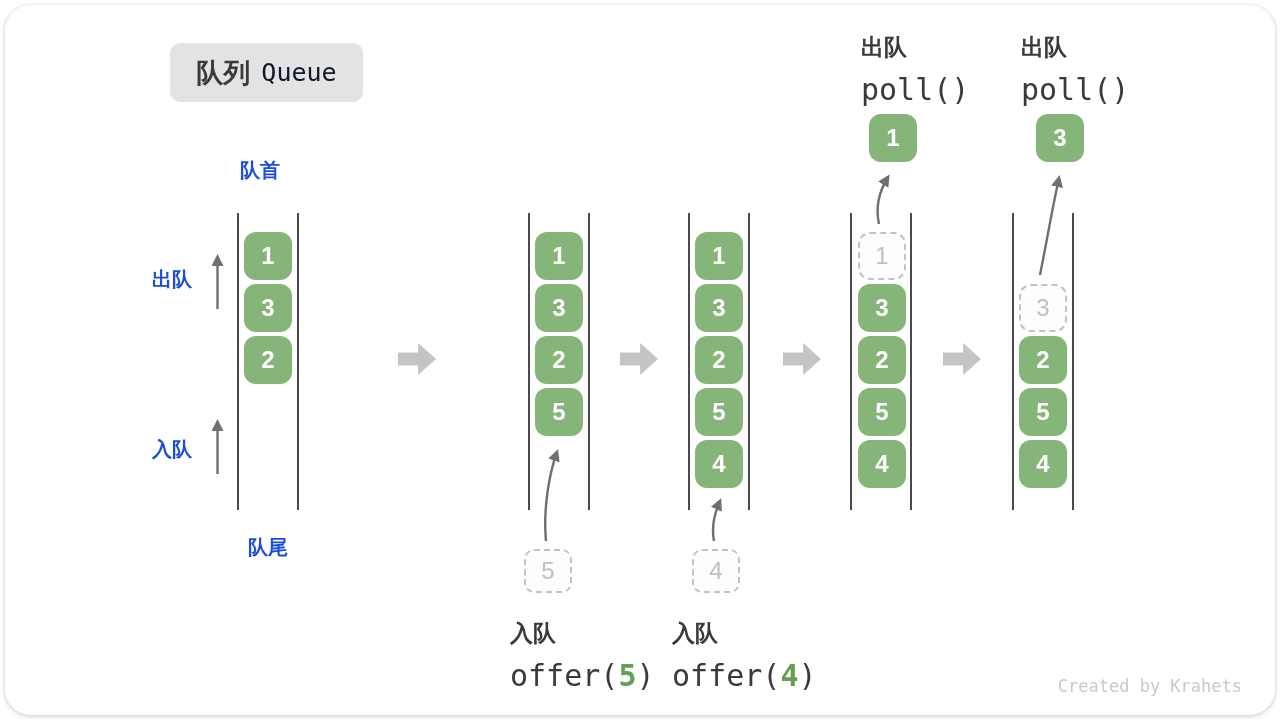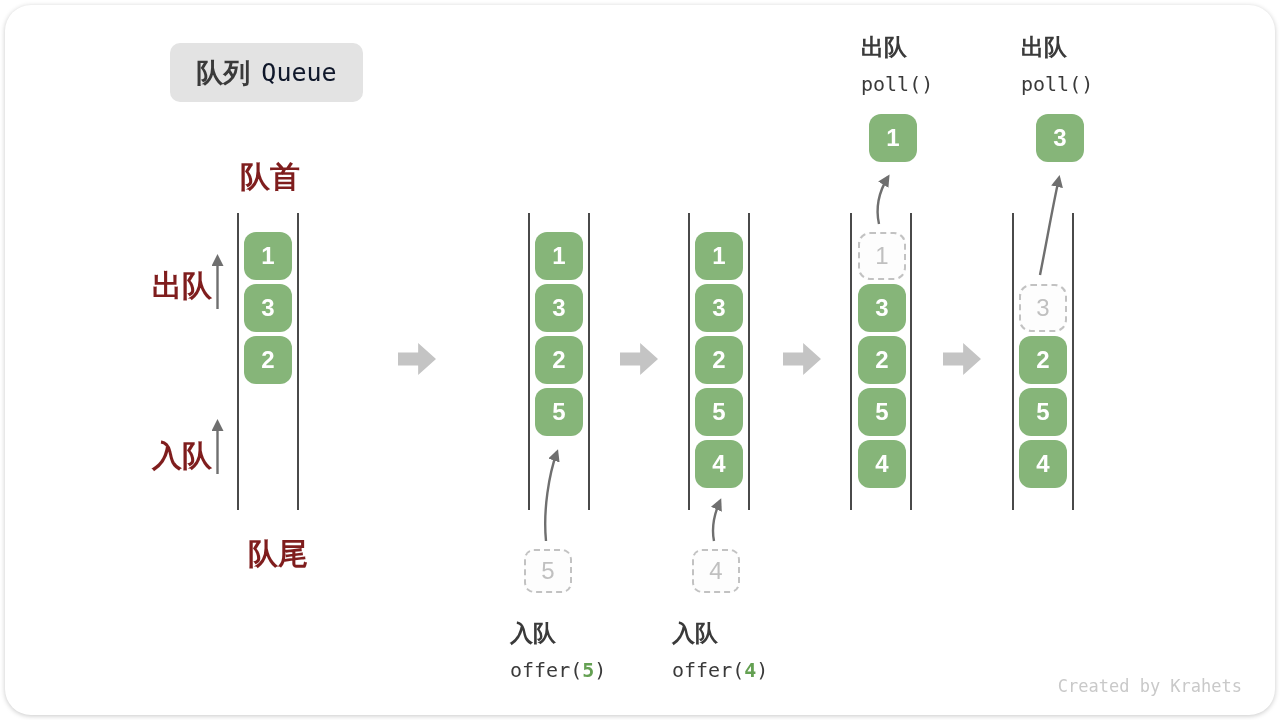--- a/index.html
+++ b/index.html
@@ -5,37 +5,37 @@
   html,body{margin:0;padding:0;background:#ffffff;}
   .canvas{position:relative;width:1280px;height:720px;font-family:"Liberation Sans","DejaVu Sans",sans-serif;overflow:hidden;}
   .card{position:absolute;left:5px;top:5px;right:5px;bottom:5px;background:#ffffff;border-radius:26px;
         box-shadow:0 1px 5px rgba(0,0,0,0.22);}
   
   .badge{position:absolute;left:170px;top:43px;width:193px;height:59px;background:#e3e3e3;border-radius:10px;
          display:flex;align-items:center;justify-content:center;gap:11px;}
   .badge .zh{font-size:27px;font-weight:700;color:#3a3a3a;}
   .badge .en{font-family:"DejaVu Sans Mono","Liberation Mono",monospace;font-size:25px;color:#0f172a;}
   
-  .lbl{position:absolute;font-size:30px;font-weight:700;color:#7f1d1d;white-space:nowrap;}
+  .lbl{position:absolute;font-size:20px;font-weight:700;color:#1d4ed8;white-space:nowrap;}
   
   .vline{position:absolute;width:2px;height:297px;top:213px;background:#4a4a4a;}
   
   .block{position:absolute;width:48px;height:48px;border-radius:12px;background:#86b579;color:#ffffff;
          font-size:24px;font-weight:600;display:flex;align-items:center;justify-content:center;}
   .dashed{position:absolute;width:48px;height:48px;border-radius:12px;border:2px dashed #c2c2c2;
           background:#fdfdfd;color:#c0c0c0;font-size:24px;font-weight:500;box-sizing:border-box;
           display:flex;align-items:center;justify-content:center;}
   .dashed.small{height:44px;border-radius:10px;}
   
   .bigarrow{position:absolute;top:342px;width:38px;height:34px;background:#c4c4c4;
             clip-path:polygon(0% 31%,53% 31%,53% 3%,100% 50%,53% 97%,53% 69%,0% 69%);}
   
   .cap{position:absolute;white-space:nowrap;}
   .cap .zh{display:block;font-size:23px;font-weight:700;color:#3a3a3a;margin-bottom:9px;}
-  .cap .code{display:block;font-family:"DejaVu Sans Mono","Liberation Mono",monospace;font-size:20px;color:#3a3a3a;}
+  .cap .code{display:block;font-family:"DejaVu Sans Mono","Liberation Mono",monospace;font-size:30px;color:#3a3a3a;}
   .cap .code .arg{color:#64a052;font-weight:700;}
   .watermark{position:absolute;right:38px;top:676px;font-family:"DejaVu Sans Mono","Liberation Mono",monospace;
              font-size:17px;color:#c9c9c9;text-align:right;}
   svg.overlay{position:absolute;left:0;top:0;pointer-events:none;}
 </style>
 </head>
 <body>
 
 <div class="canvas">
   <div class="card"></div>

